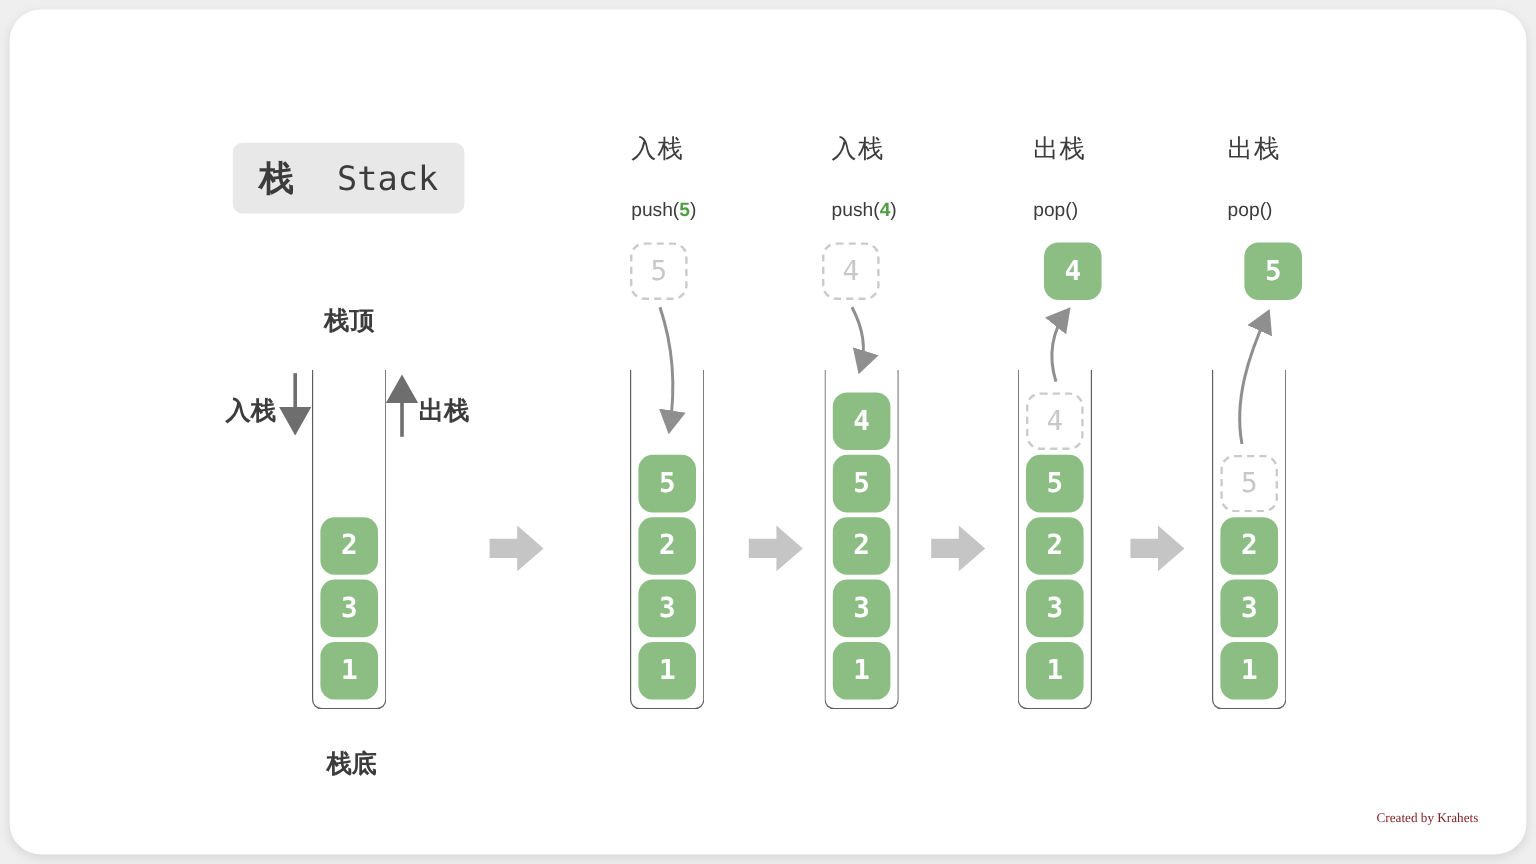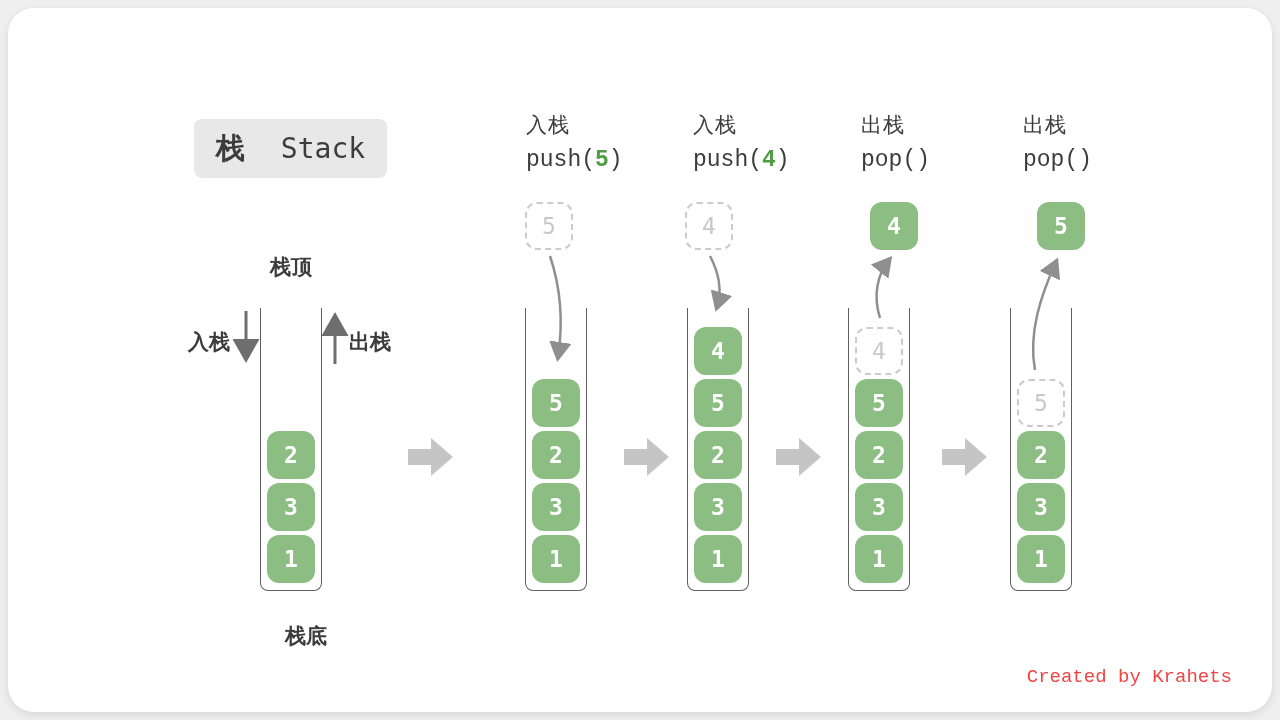--- a/index.html
+++ b/index.html
@@ -34,31 +34,31 @@
 
   
   .lbl {
     position: absolute;
     color: #3c3c3c;
     font-size: 21px;
     font-weight: bold;
     text-align: center;
   }
   .lbl-top     { left: 233px; top: 245px; width: 100px; }
-  .lbl-bottom  { left: 248px; top: 614px; width: 100px; }
+  .lbl-bottom  { left: 235px; top: 614px; width: 100px; }
   .lbl-push    { left: 158px; top: 320px; width: 64px; text-align: right; }
   .lbl-pop     { left: 341px; top: 320px; width: 64px; text-align: left; }
 
   
   .op { position: absolute; top: 104px; color: #3c3c3c; }
   .op-cn { font-size: 21px; font-weight: 500; line-height: 26px; letter-spacing: 1px; }
   .op-code {
-    margin-top: 9px;
-    font-family: Liberation Mono, monospace;
-    font-size: 23px;
+    margin-top: 25px;
+    font-family: Liberation Sans, sans-serif;
+    font-size: 16px;
     line-height: 26px;
   }
   .op-code .arg { color: #4f9e43; font-weight: bold; }
 
   
   .stack-container {
     position: absolute;
     top: 300px;
     width: 62px; height: 283px;
     background: #ffffff;
@@ -93,23 +93,23 @@
 
   svg.overlay {
     position: absolute;
     left: 0; top: 0;
     pointer-events: none;
   }
 
   .watermark {
     position: absolute;
     right: 40px; bottom: 24px;
-    font-family: Liberation Mono, monospace;
-    font-size: 19px;
-    color: #ef4444;
+    font-family: Liberation Serif, serif;
+    font-size: 11px;
+    color: #7f1d1d;
   }
 </style>
 </head>
 <body>
 
 <div class="card">
 
   <div class="title-box">
     <span class="title-cjk">栈</span>
     <span class="title-latin">Stack</span>

